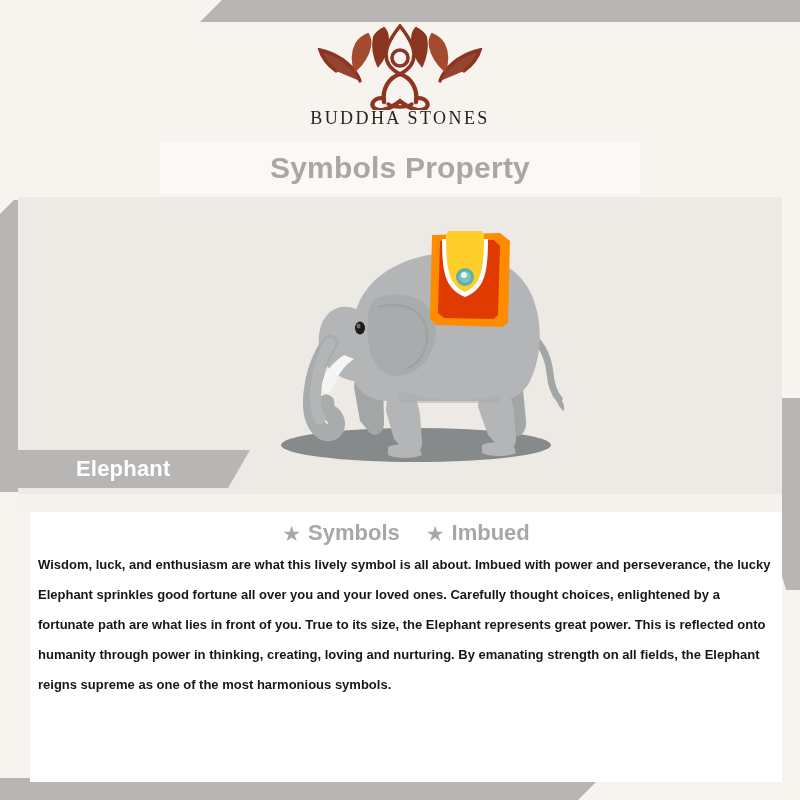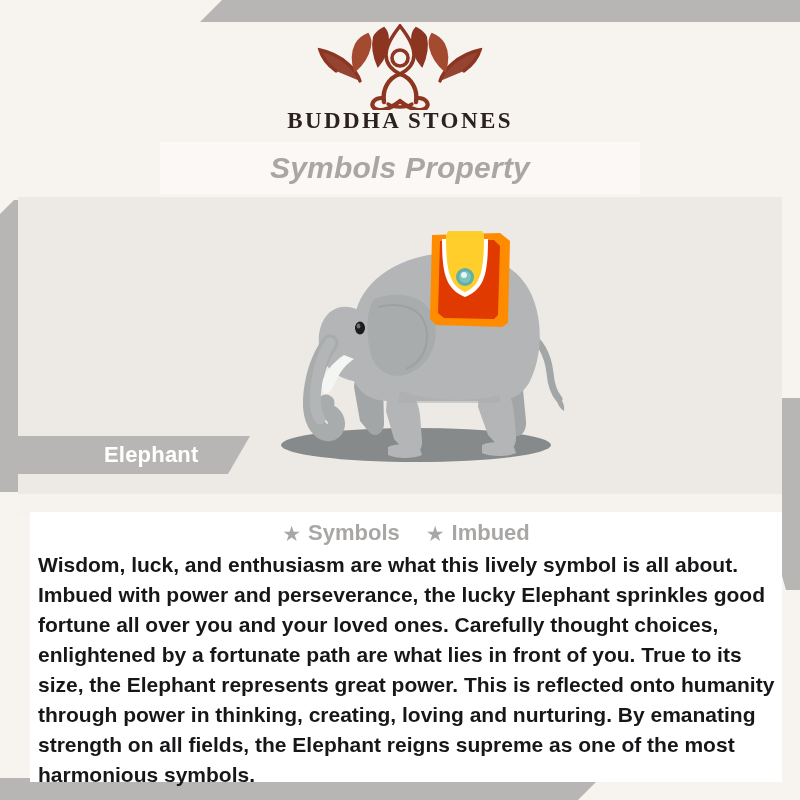--- a/index.html
+++ b/index.html
@@ -41,53 +41,52 @@
   
   .header{
     position:absolute; left:0; top:22px; width:800px; height:118px;
     background:#F7F3EF;
     display:flex; flex-direction:column;
     align-items:center; justify-content:flex-start;
   }
   .logo-mark{ width:176px; height:86px; display:block; margin-top:2px; }
   .brand-name{
     font-family:"Liberation Serif","DejaVu Serif",serif;
-    font-size:23px; letter-spacing:2.4px;
-    color:#2B2220; margin-top:-2px;font-weight:bold;
+    font-size:18px; letter-spacing:2.4px;
+    color:#2B2220; margin-top:-2px;
   }
 
   
   .title-band{
     position:absolute; left:0; top:142px; width:800px; height:55px;
     background:#F7F3EF;
   }
   .title-panel{
     position:absolute; left:160px; top:0; width:480px; height:52px;
     background:#FBF8F5;
     display:flex; align-items:center; justify-content:center;
   }
   .title-text{
     font-size:30px; font-weight:bold; color:#A9A7A5;
     letter-spacing:.2px;
-    font-style:italic;
   }
 
   
   .illus-panel{
     position:absolute; left:18px; top:197px; width:764px; height:297px;
     background:#EDEAE6;
   }
   .elephant-svg{ position:absolute; left:220px; top:18px; width:340px; height:262px; }
 
   
   .name-tab{
-    position:absolute; left:0; top:436px; width:250px; height:38px;
+    position:absolute; left:0; top:450px; width:250px; height:38px;
     background:#B8B6B4;
     clip-path:polygon(0 0, 250px 0, 228px 38px, 0 38px);
-    display:flex; align-items:center;padding-left:28px;
+    display:flex; align-items:center;
   }
   .name-tab-text{
     color:#FFFFFF; font-size:22px; font-weight:bold;
     margin-left:76px; letter-spacing:.2px;
   }
 
   
   .attr-band{
     position:absolute; left:18px; top:494px; width:764px; height:22px;
     background:#F6F2EE;
@@ -101,21 +100,21 @@
     display:flex; justify-content:center; align-items:center;
     gap:26px; height:34px;
   }
   .attr{
     display:flex; align-items:center; gap:7px;
     font-size:22px; font-weight:bold; color:#A9A7A5;
   }
   .star{ font-size:21px; line-height:1; color:#A9A7A5; }
   .body-text{
     margin:0; padding:0 6px 0 8px;
-    font-size:21px; font-weight:bold; line-height:30px;
+    font-size:13px; font-weight:bold; line-height:30px;
     color:#17171A; text-align:left;
   }
 </style>
 </head>
 <body>
 
 <div id="card">
 
   <div class="deco-top"></div>
   <div class="deco-left"></div>

